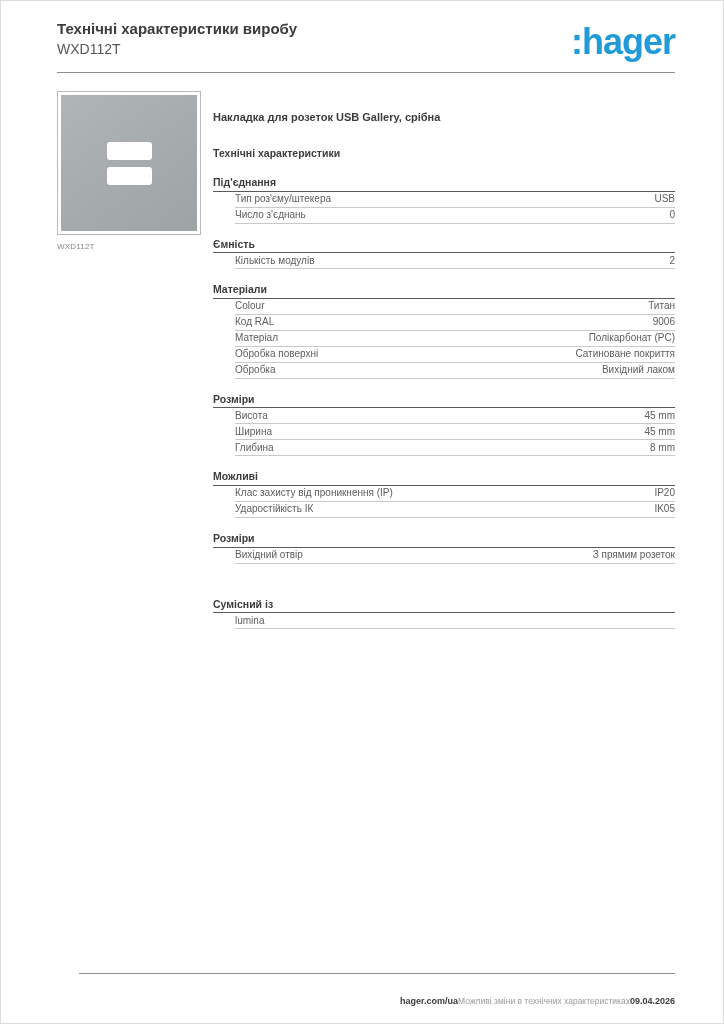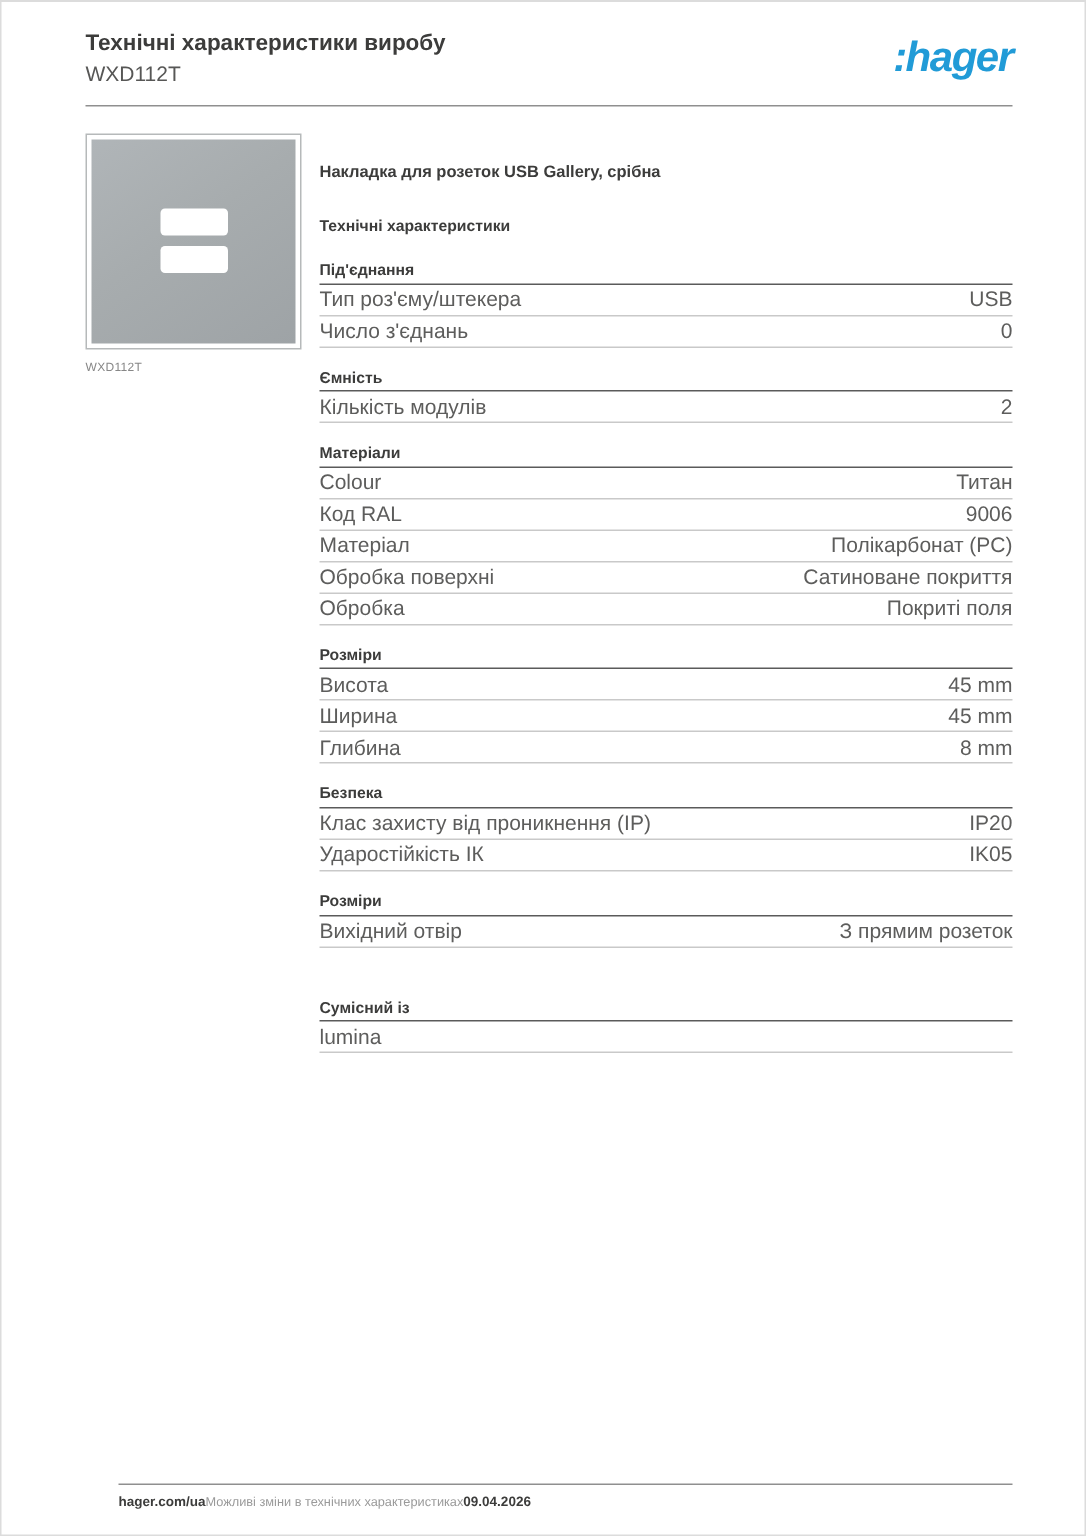--- a/index.html
+++ b/index.html
@@ -16,21 +16,21 @@
   body{
     width:724px;height:1024px;position:relative;overflow:hidden;
     font-family:"Liberation Sans","DejaVu Sans",sans-serif;
     color:var(--ink);
     box-shadow:inset 0 0 0 1px #dcdcdc, inset 0 1px 0 #b9b9b9;
   }
   
   .header{padding:20px 49px 0 57px;display:flex;justify-content:space-between;align-items:flex-start;}
   .header-titles .doc-title{font-size:15px;font-weight:bold;color:var(--ink);line-height:1.25;}
   .header-titles .doc-sub{font-size:14px;font-weight:normal;color:#575756;line-height:1.3;margin-top:1px;}
-  .logo{font-size:28px;font-weight:bold;color:var(--logo-blue);letter-spacing:-1px;line-height:1;margin-top:4px;font-style:italic;}
+  .logo{font-size:36px;font-weight:bold;color:var(--logo-blue);letter-spacing:-1px;line-height:1;margin-top:4px;}
   .header-rule{margin:12px 49px 0 57px;border-top:1px solid var(--rule);height:0;}
   
   .content{display:flex;padding:18px 49px 0 57px;align-items:flex-start;}
   .left-col{width:148px;flex:0 0 148px;}
   .product-image{
     width:144px;height:144px;border:1px solid #b6b9ba;background:#fff;padding:3px;
   }
   .plate{
     width:100%;height:100%;
     background:linear-gradient(145deg,#b0b5b8 0%,var(--plate-gray) 45%,#9ea3a6 100%);
@@ -43,30 +43,30 @@
   .specs-heading{font-size:10.5px;font-weight:bold;color:var(--ink);margin-top:24px;}
   .sections{margin-top:17px;}
   .section{margin-bottom:14px;}
   .section.extra-gap{margin-top:34px;}
   .section-title{
     font-size:10.5px;font-weight:bold;color:var(--ink);
     padding-bottom:2px;border-bottom:1px solid var(--dark-line);line-height:1.2;
   }
   .row{
     display:flex;justify-content:space-between;align-items:baseline;
-    font-size:14px;color:var(--gray-text);line-height:1.25;
-    padding:1.5px 0 1px;border-bottom:1px solid var(--light-line);
+    font-size:10px;color:var(--gray-text);line-height:1.25;
+    padding:1.5px 0 1px;border-bottom:1px solid var(--light-line);margin-left:22px;
   }
   .row-label{text-align:left;white-space:nowrap;}
   .row-value{text-align:right;white-space:nowrap;margin-left:12px;}
   
   .footer{
     position:absolute;left:57px;right:49px;bottom:18px;
-    border-top:1px solid var(--rule);padding-top:6px;
-    display:flex;justify-content:flex-start;align-items:baseline;margin-left:22px;
+    border-top:1px solid var(--rule);padding-top:22px;
+    display:flex;justify-content:flex-end;align-items:baseline;margin-left:22px;
   }
   .footer-site{font-size:9px;font-weight:bold;color:var(--ink);}
   .footer-note{font-size:8.5px;color:#9a9a9a;}
   .footer-date{font-size:9px;font-weight:bold;color:var(--ink);}
 </style>
 </head>
 <body>
 
 <div class="header">
   <div class="header-titles">
@@ -136,21 +136,21 @@
     <span class="row-value">Полікарбонат (PC)</span>
   </div>
 
   <div class="row">
     <span class="row-label">Обробка поверхні</span>
     <span class="row-value">Сатиноване покриття</span>
   </div>
 
   <div class="row">
     <span class="row-label">Обробка</span>
-    <span class="row-value">Покриті поля</span>
+    <span class="row-value">Вихідний лаком</span>
   </div>
 </div>
   </div>
 
   <div class="section">
     <div class="section-title">Розміри</div>
     <div class="rows">
   <div class="row">
     <span class="row-label">Висота</span>
     <span class="row-value">45 mm</span>
@@ -163,21 +163,21 @@
 
   <div class="row">
     <span class="row-label">Глибина</span>
     <span class="row-value">8 mm</span>
   </div>
 </div>
   </div>
 
 
   <div class="section">
-    <div class="section-title">Безпека</div>
+    <div class="section-title">Можливі</div>
     <div class="rows">
   <div class="row">
     <span class="row-label">Клас захисту від проникнення (IP)</span>
     <span class="row-value">IP20</span>
   </div>
 
   <div class="row">
     <span class="row-label">Ударостійкість ІК</span>
     <span class="row-value">IK05</span>
   </div>

